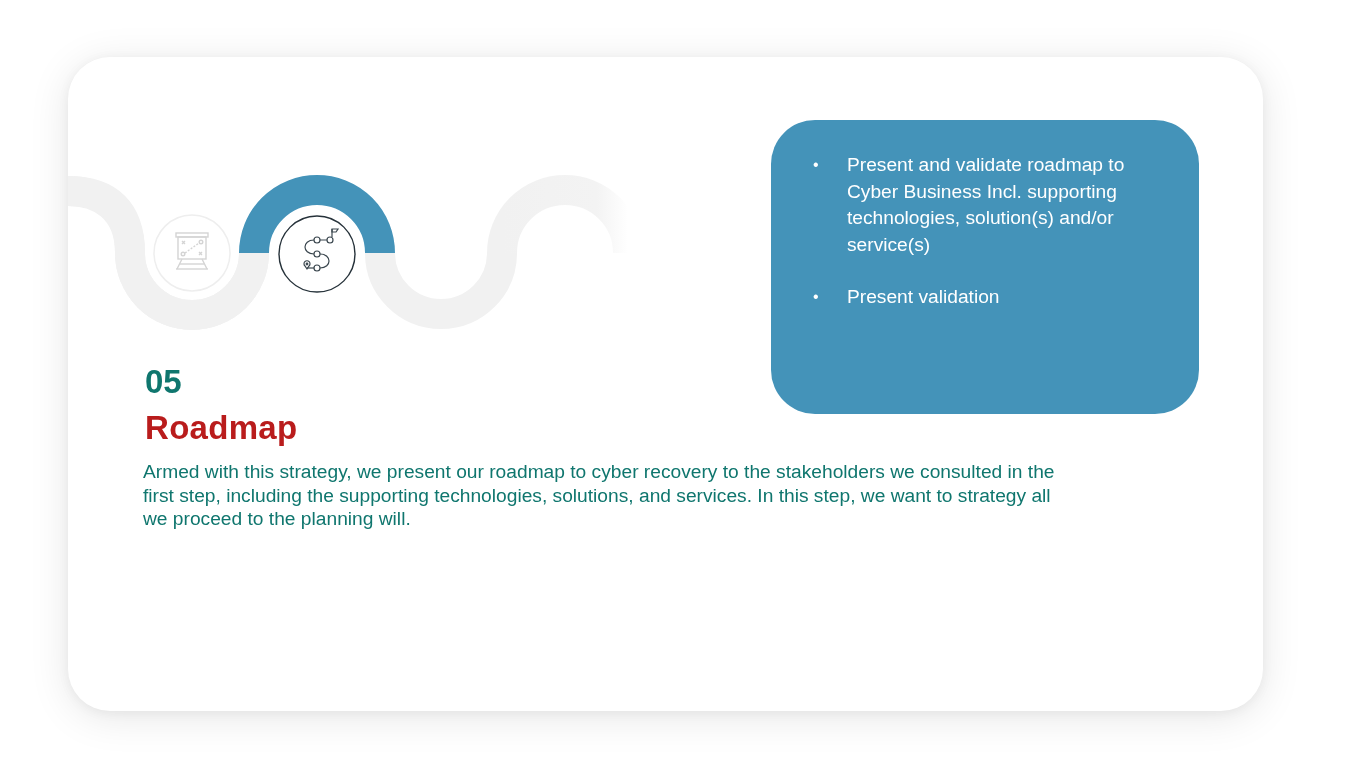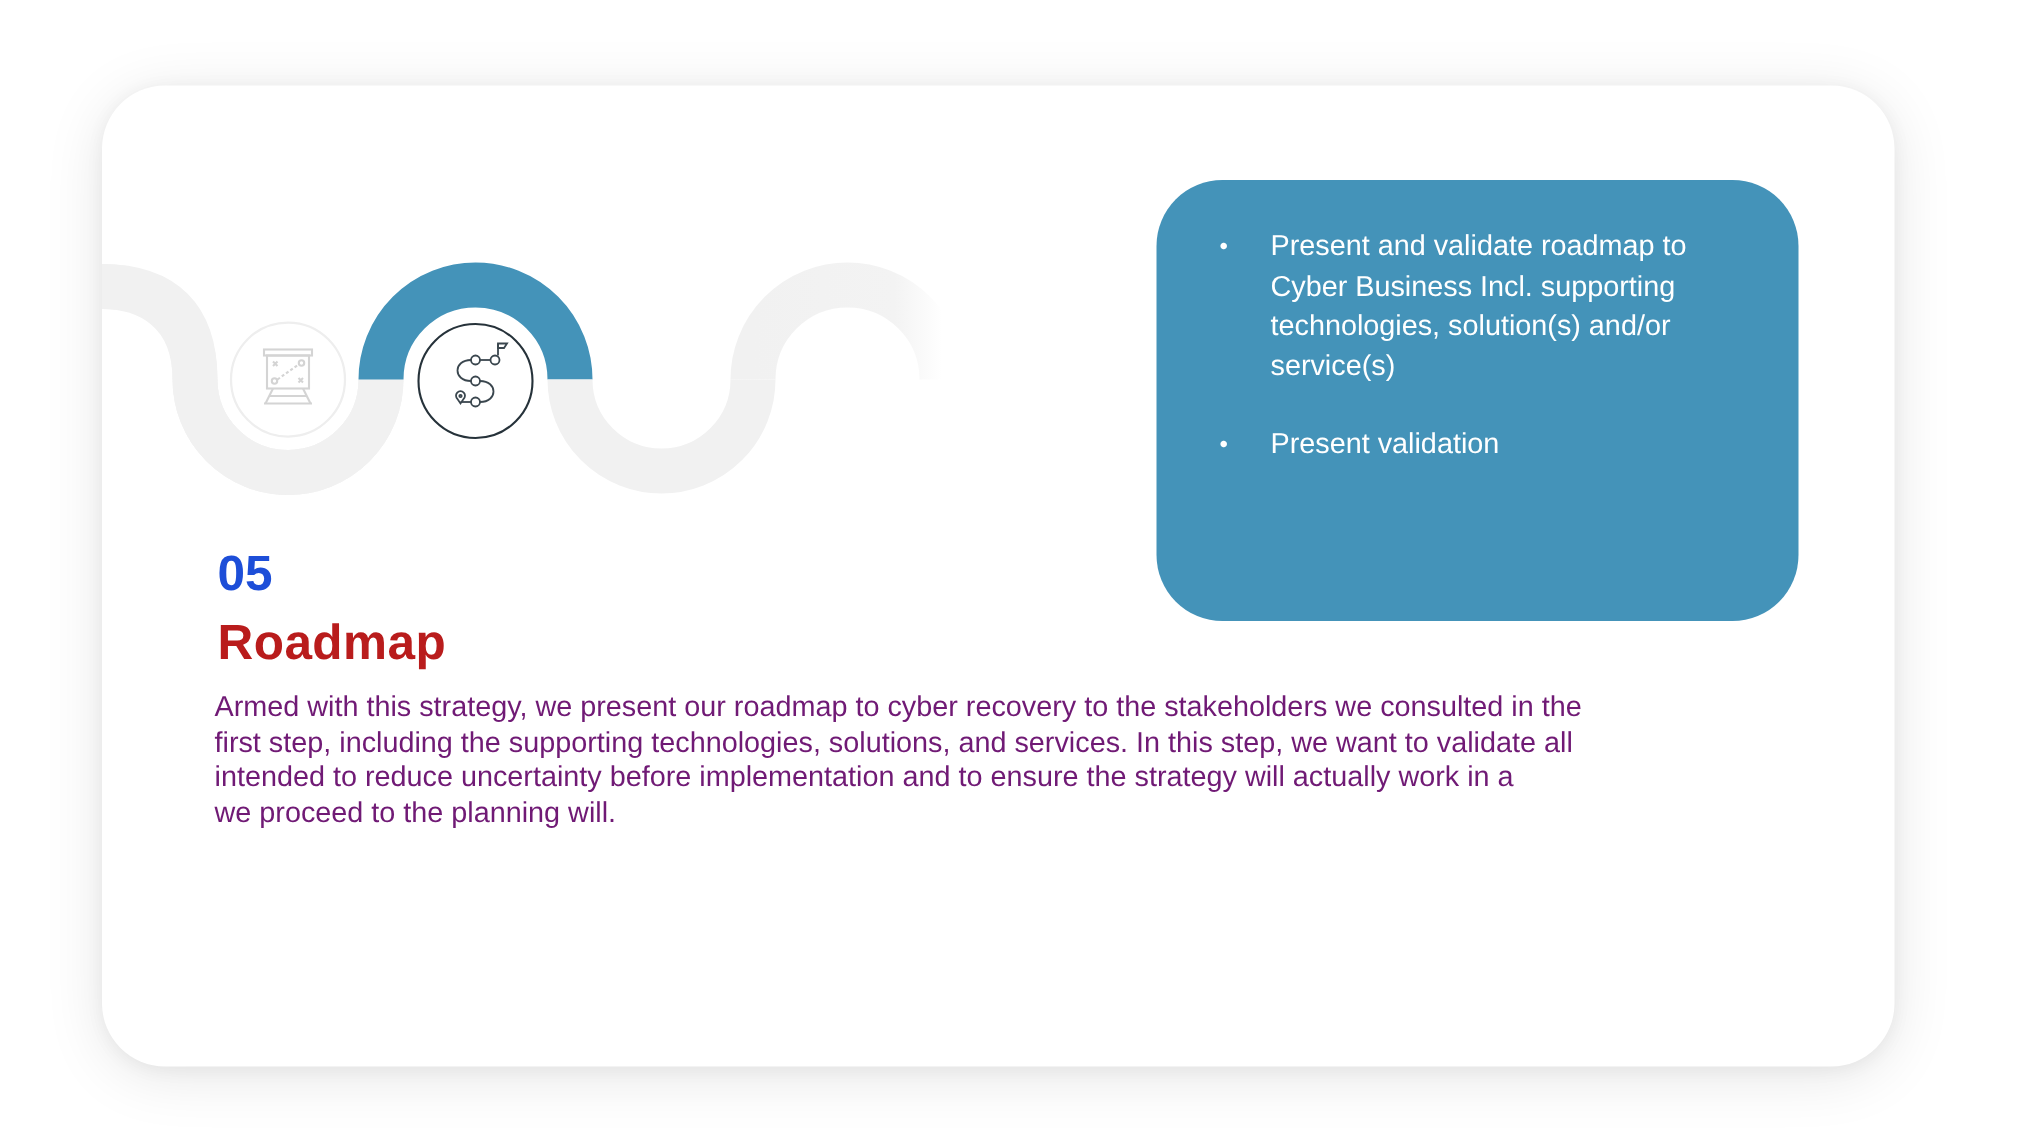--- a/index.html
+++ b/index.html
@@ -34,21 +34,21 @@
       top: 0;
       width: 1195px;
       height: 654px;
     }
     .step-number {
       position: absolute;
       left: 77px;
       top: 305px;
       font-size: 33px;
       font-weight: bold;
-      color: #1d4ed8;
+      color: #0f766e;
       line-height: 40px;
       margin: 0;
     }
     .step-title {
       position: absolute;
       left: 77px;
       top: 350px;
       font-size: 33px;
       font-weight: bold;
       color: #b91c1c;
@@ -56,21 +56,21 @@
       margin: 0;
       letter-spacing: 0.3px;
     }
     .description {
       position: absolute;
       left: 75px;
       top: 403px;
       width: 1060px;
       font-size: 19.2px;
       line-height: 23.6px;
-      color: #701a75;
+      color: #0f766e;
       margin: 0;
     }
     .description span.line {
       display: block;
       white-space: nowrap;
     }
     .info-panel {
       position: absolute;
       left: 703px;
       top: 63px;
@@ -161,22 +161,21 @@
           <circle cx="239" cy="207" r="0.8"></circle>
         </g>
       </g>
     </svg>
 
     <h2 class="step-number">05</h2>
     <h1 class="step-title">Roadmap</h1>
 
     <p class="description">
       <span class="line">Armed with this strategy, we present our roadmap to cyber recovery to the stakeholders we consulted in the</span>
-      <span class="line">first step, including the supporting technologies, solutions, and services. In this step, we want to validate all</span>
-      <span class="line">intended to reduce uncertainty before implementation and to ensure the strategy will actually work in a</span>
+      <span class="line">first step, including the supporting technologies, solutions, and services. In this step, we want to strategy all</span>
       <span class="line">we proceed to the planning will.</span>
     </p>
 
     <div class="info-panel">
       <ul class="info-list">
         <li class="info-item">
           <span class="bullet">•</span>
           <span>Present and validate roadmap to Cyber Business Incl. supporting technologies, solution(s) and/or service(s)</span>
         </li>
         <li class="info-item">

